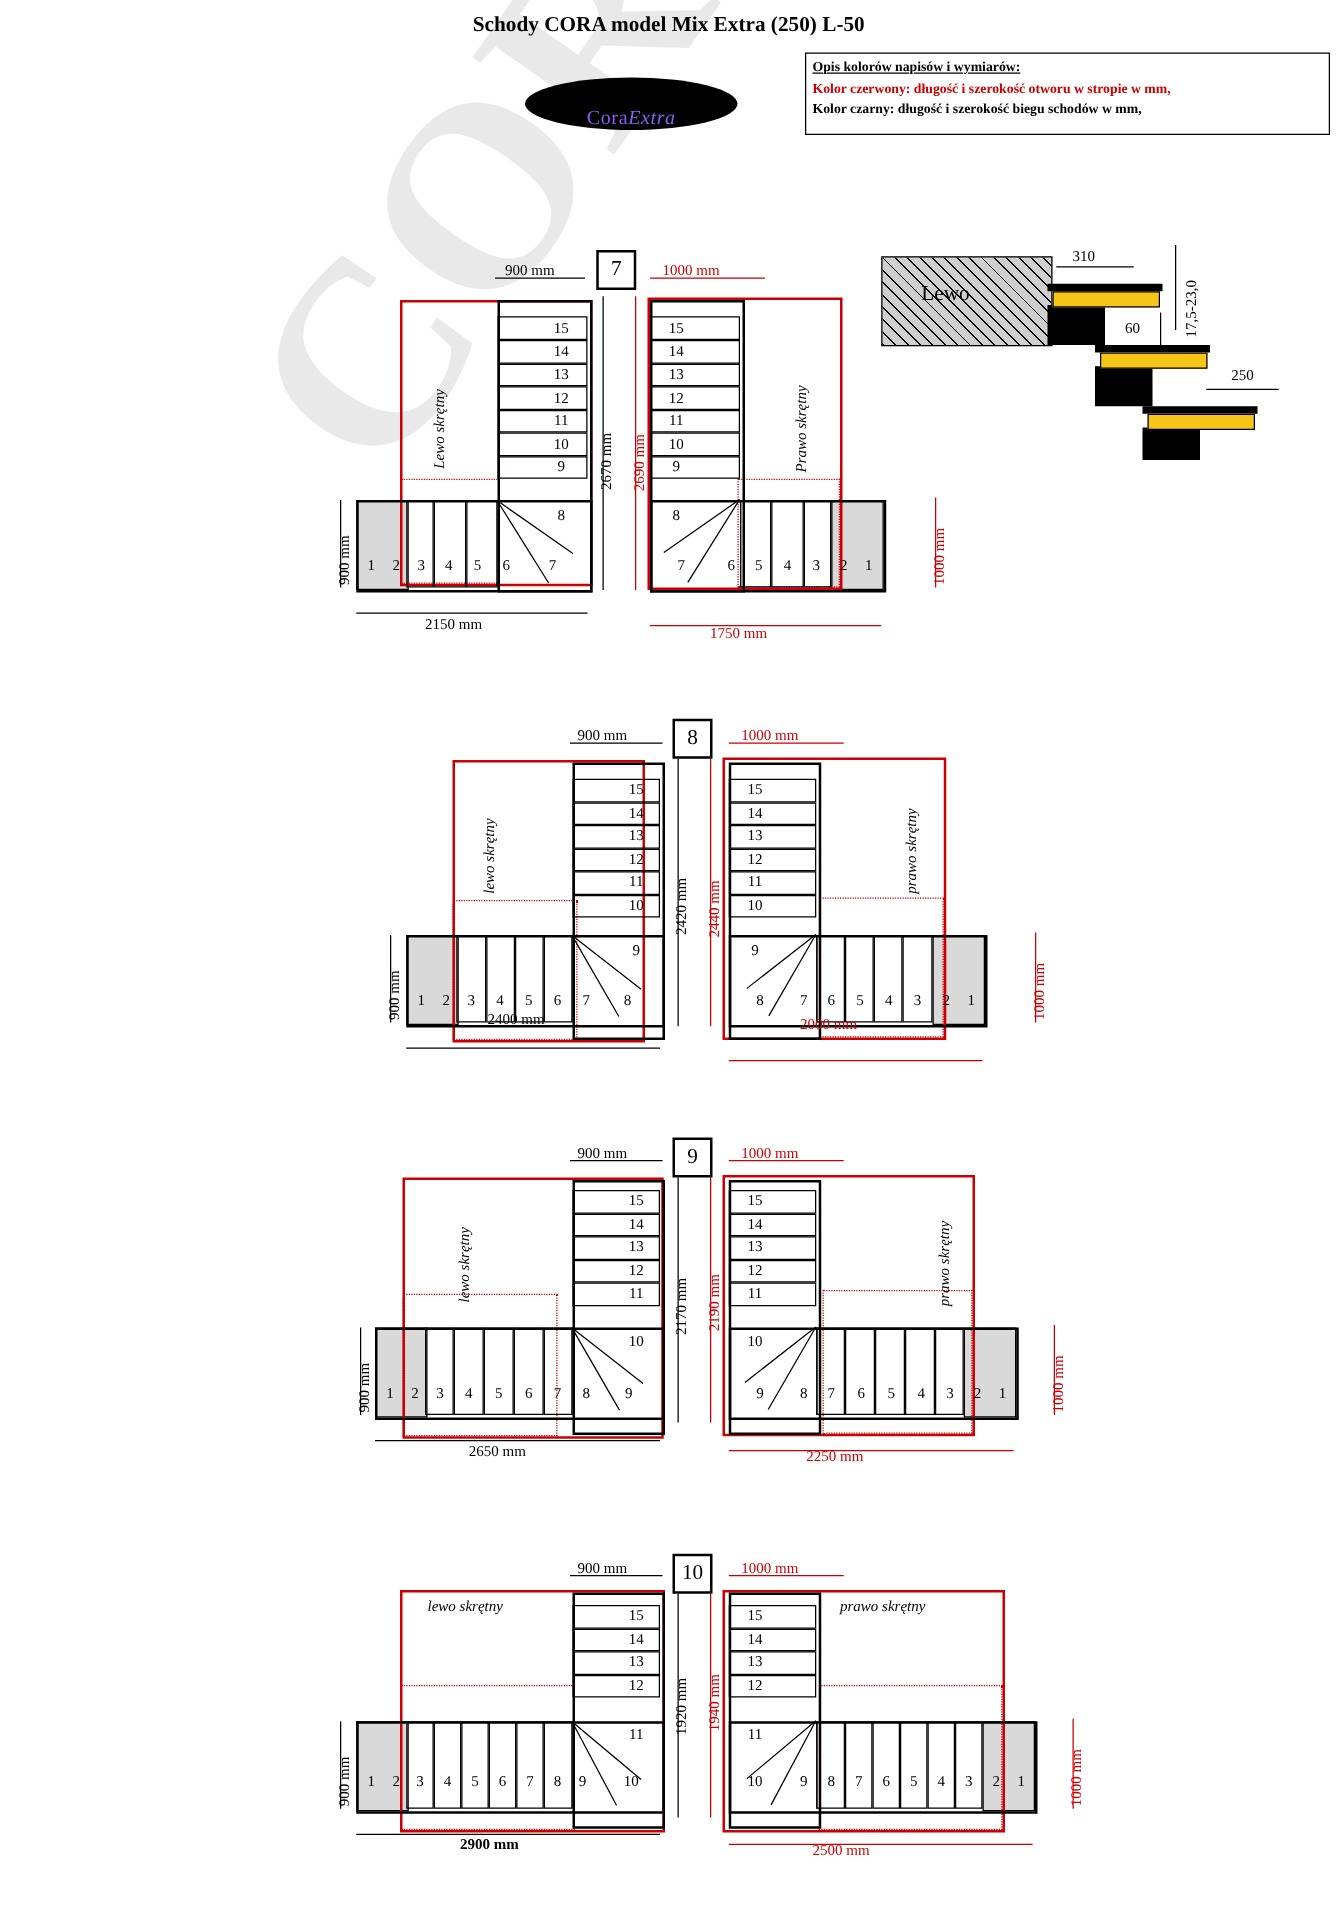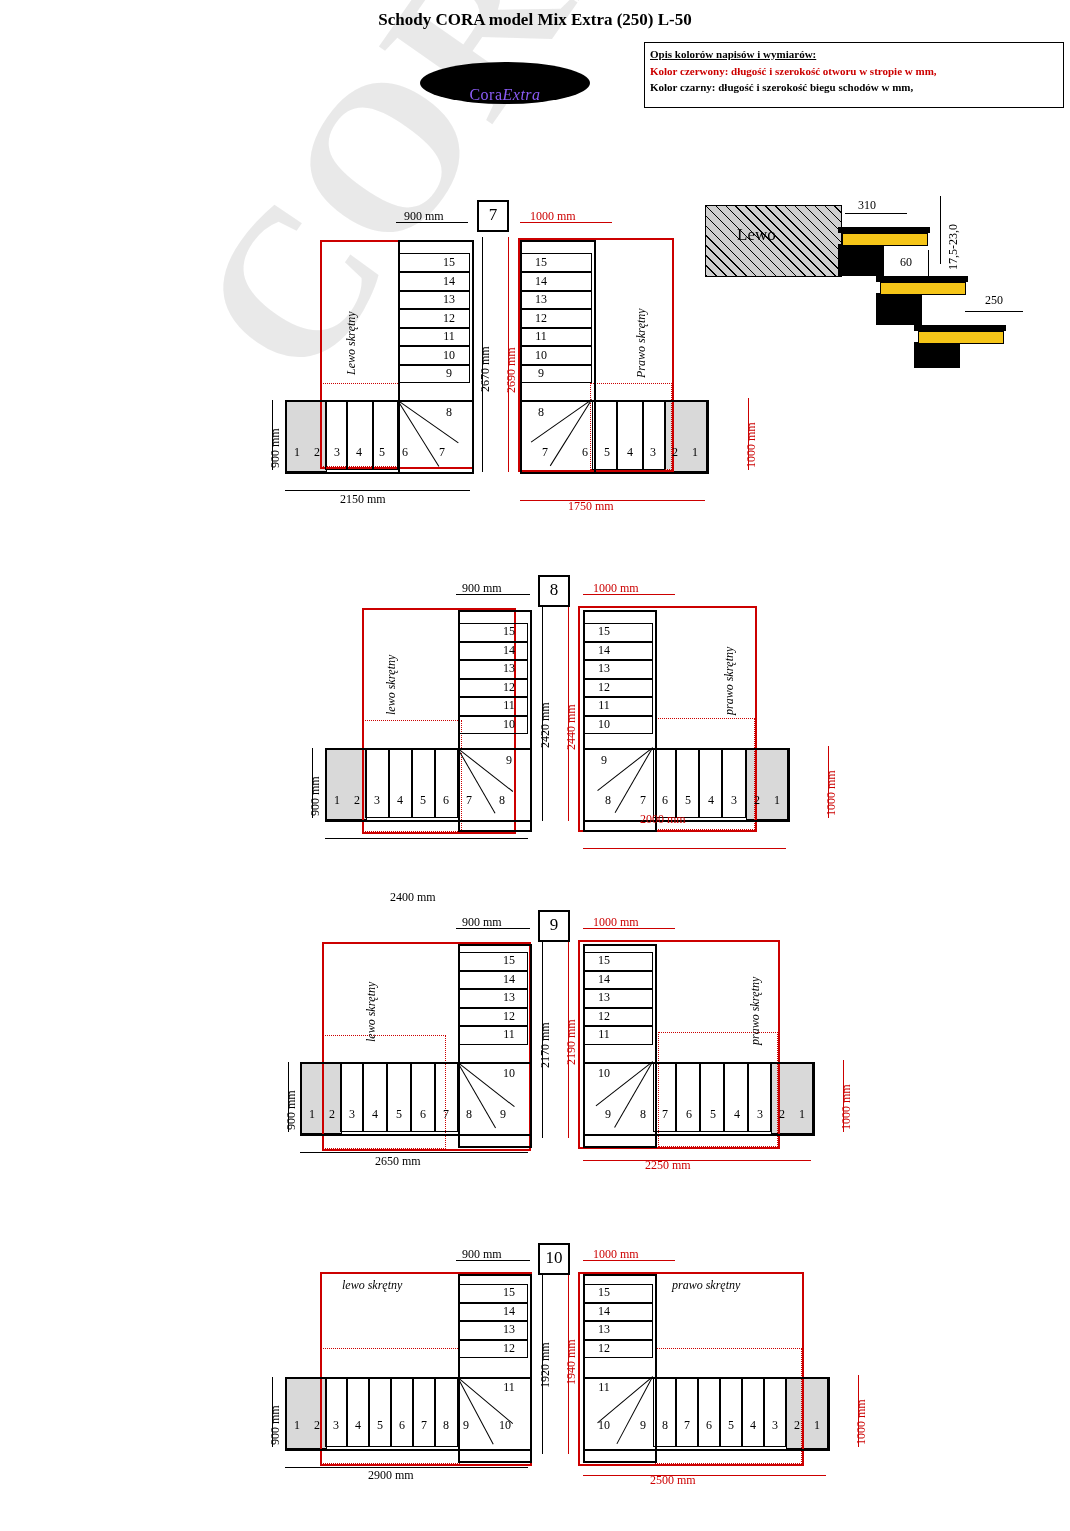--- a/index.html
+++ b/index.html
@@ -218,21 +218,21 @@
     <div class="num" style="left:393px;top:793px;width:14px;">4</div>
     <div class="num" style="left:416px;top:793px;width:14px;">5</div>
     <div class="num" style="left:439px;top:793px;width:14px;">6</div>
     <div class="num" style="left:462px;top:793px;width:14px;">7</div>
     <div class="num" style="left:495px;top:793px;width:14px;">8</div>
 
     <div class="lbl vert ital" style="left:384px;top:715px;">lewo skrętny</div>
     <div class="arrowline" style="left:456px;top:594px;width:74px;"></div>
     <div class="lbl" style="left:462px;top:581px;">900 mm</div>
     <div class="arrowline" style="left:325px;top:838px;width:203px;"></div>
-    <div class="lbl" style="left:390px;top:890px;">2400 mm</div>
+    <div class="lbl" style="left:390px;top:808px;">2400 mm</div>
     <div class="arrowline" style="left:312px;top:748px;width:1px;height:70px;"></div>
     <div class="lbl vert" style="left:308px;top:816px;">900 mm</div>
     <div class="arrowline" style="left:542px;top:606px;width:1px;height:215px;"></div>
     <div class="lbl vert" style="left:538px;top:748px;">2420 mm</div>
 
     <div class="rbox" style="left:578px;top:606px;width:175px;height:222px;"></div>
     <div class="rdot" style="left:655px;top:718px;width:98px;height:110px;"></div>
     <div class="kbox" style="left:583px;top:610px;width:70px;height:218px;"></div>
     <div class="kbox" style="left:583px;top:748px;width:203px;height:70px;"></div>
     <div class="gray" style="left:746px;top:748px;width:40px;height:70px;"></div>
@@ -410,21 +410,21 @@
     <div class="num" style="left:373px;top:1418px;width:14px;">5</div>
     <div class="num" style="left:395px;top:1418px;width:14px;">6</div>
     <div class="num" style="left:417px;top:1418px;width:14px;">7</div>
     <div class="num" style="left:439px;top:1418px;width:14px;">8</div>
     <div class="num" style="left:459px;top:1418px;width:14px;">9</div>
 
     <div class="lbl ital" style="left:342px;top:1278px;">lewo skrętny</div>
     <div class="arrowline" style="left:456px;top:1260px;width:74px;"></div>
     <div class="lbl" style="left:462px;top:1247px;">900 mm</div>
     <div class="arrowline" style="left:285px;top:1467px;width:243px;"></div>
-    <div class="lbl" style="left:368px;top:1468px;">2900 mm</div>
+    <div class="lbl" style="left:368px;top:1468px;font-weight:bold;">2900 mm</div>
     <div class="arrowline" style="left:272px;top:1377px;width:1px;height:70px;"></div>
     <div class="lbl vert" style="left:268px;top:1445px;">900 mm</div>
     <div class="arrowline" style="left:542px;top:1272px;width:1px;height:182px;"></div>
     <div class="lbl vert" style="left:538px;top:1388px;">1920 mm</div>
 
     <div class="rbox" style="left:578px;top:1272px;width:222px;height:190px;"></div>
     <div class="rdot" style="left:655px;top:1348px;width:145px;height:114px;"></div>
     <div class="kbox" style="left:583px;top:1274px;width:70px;height:185px;"></div>
     <div class="kbox" style="left:583px;top:1377px;width:243px;height:70px;"></div>
     <div class="gray" style="left:786px;top:1377px;width:40px;height:70px;"></div>

